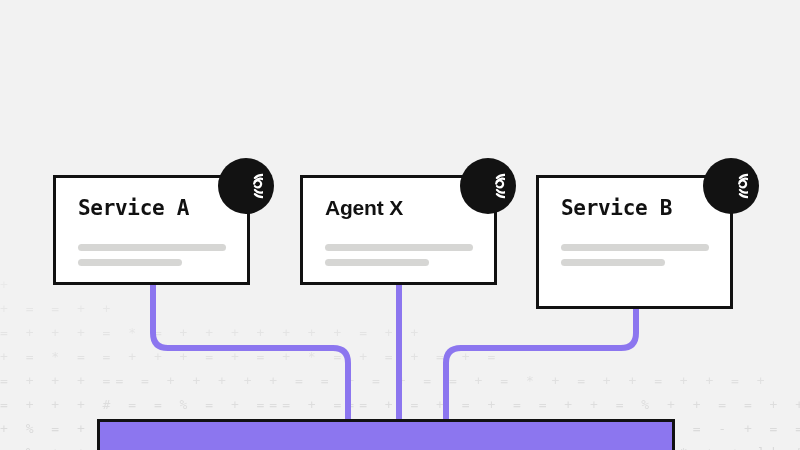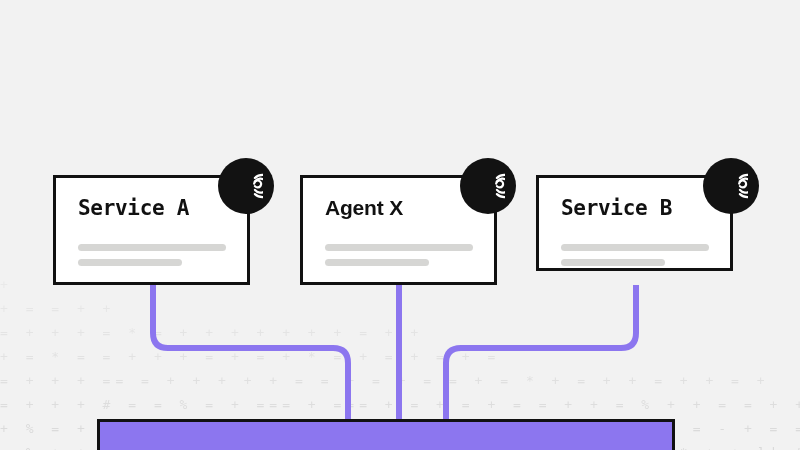--- a/index.html
+++ b/index.html
@@ -137,21 +137,21 @@
     <div class="skel one" style="width:148px;"></div>
     <div class="skel two" style="width:104px;"></div>
   </div>
 
   <div class="card" style="left:300px; top:175px; width:197px; height:110px;">
     <div class="card-title sans">Agent X</div>
     <div class="skel one" style="width:148px;"></div>
     <div class="skel two" style="width:104px;"></div>
   </div>
 
-  <div class="card" style="left:536px; top:175px; width:197px; height:96px;">
+  <div class="card" style="left:536px; top:175px; width:197px; height:134px;">
     <div class="card-title mono">Service B</div>
     <div class="skel one" style="width:148px;"></div>
     <div class="skel two" style="width:104px;"></div>
   </div>
 
   <div class="badge" style="left:218px; top:158px;">
     <svg width="34" height="34" viewBox="0 0 40 40">
       <g fill="none" stroke="#ffffff" stroke-width="2.6" stroke-linecap="round">
         <path d="M30.5 29.5 A13 13 0 1 0 30.5 10.5"></path>
         <path d="M30.5 24.5 A8.2 8.2 0 1 0 30.5 14.7"></path>

